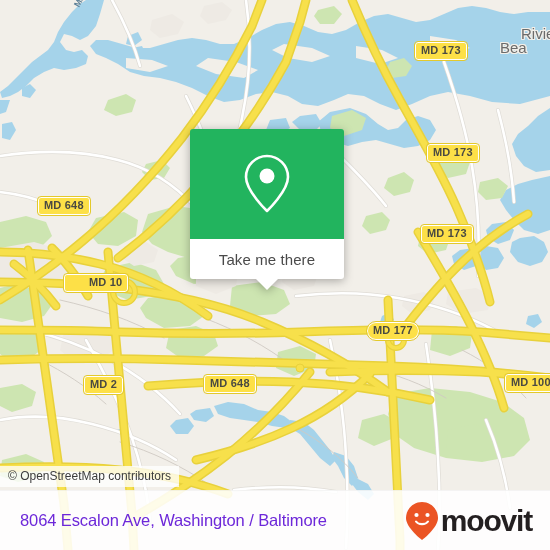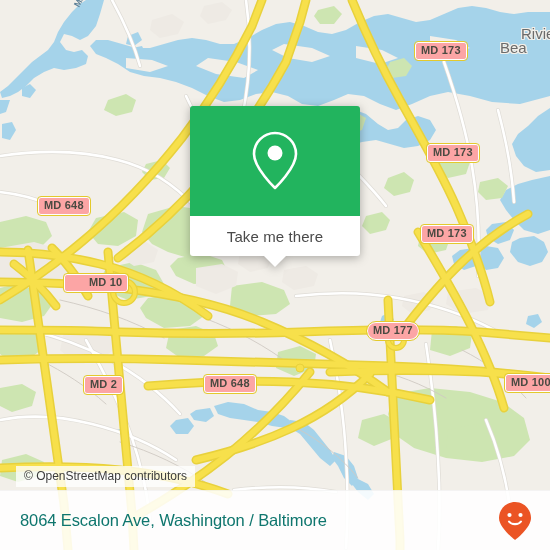--- a/index.html
+++ b/index.html
@@ -12,21 +12,21 @@
   }
   #app{position:relative;width:550px;height:550px;overflow:hidden;background:#f2efe9;}
 
   
   #map-canvas{position:absolute;left:0;top:0;width:550px;height:550px;}
   #map-svg{position:absolute;left:0;top:0;width:550px;height:550px;display:block;}
 
   
   .shield{
     position:absolute;
-    background:#fca5a5;
+    background:#fde047;
     border:1.5px solid #ffffff;
     outline:1px solid #e3c92c;
     border-radius:3px;
     padding:1px 5px 2px 5px;
     font-size:11px;
     font-weight:bold;
     color:#4a4a42;
     letter-spacing:0.2px;
     white-space:nowrap;
     line-height:13px;
@@ -50,22 +50,22 @@
     position:absolute;
     color:#5b7f96;
     font-size:9px;
     font-weight:bold;
     white-space:nowrap;
   }
 
   
   #popup{
     position:absolute;
-    left:190px;top:106px;
-    width:170px;
+    left:190px;top:129px;
+    width:154px;
     filter:drop-shadow(0 2px 5px rgba(0,0,0,0.30));
   }
   #popup-head{
     background:#22b45e;
     height:110px;
     border-radius:3px 3px 0 0;
     display:flex;align-items:center;justify-content:center;
   }
   #popup-foot{
     background:#ffffff;
@@ -85,42 +85,42 @@
     margin-left:-11px;
     width:0;height:0;
     border-left:11px solid transparent;
     border-right:11px solid transparent;
     border-top:11px solid #ffffff;
   }
 
   
   #attribution{
     position:absolute;
-    left:16px;top:466px;
+    left:0;top:466px;
     background:rgba(255,255,255,0.78);
     padding:2px 8px 3px 8px;
     font-size:12px;
     color:#3c3c3c;
     line-height:16px;
   }
 
   
   #bottom-bar{
     position:absolute;
     left:0;top:490px;
     width:550px;height:60px;
     background:rgba(255,255,255,0.88);
     display:flex;align-items:center;
     box-sizing:border-box;
     padding:0 18px 0 20px;
     border-top:1px solid rgba(0,0,0,0.04);
   }
   #address-text{
     font-size:16.5px;
-    color:#0f766e;
+    color:#6d28d9;
     flex:1;
     white-space:nowrap;
     letter-spacing:-0.1px;
   }
   #brand{
     display:flex;align-items:center;gap:2px;
   }
   #brand-word{
     font-size:30px;
     font-weight:bold;
@@ -430,16 +430,17 @@
 
   <div id="bottom-bar">
     <div id="address-text">8064 Escalon Ave, Washington / Baltimore</div>
     <div id="brand">
       <svg width="34" height="40" viewBox="0 0 34 40">
         <path d="M17 1 C8.2 1 1 8.2 1 17 C1 27 17 39 17 39 C17 39 33 27 33 17 C33 8.2 25.8 1 17 1 Z" fill="#eb5424"></path>
         <circle cx="11.5" cy="14" r="2.1" fill="#ffffff"></circle>
         <circle cx="22.5" cy="14" r="2.1" fill="#ffffff"></circle>
         <path d="M11 20.5 C13.4 24 20.6 24 23 20.5" fill="none" stroke="#ffffff" stroke-width="2.1" stroke-linecap="round"></path>
       </svg>
+      <span id="brand-word">moovit</span>
     </div>
   </div>
 
 </div>
 
 </body></html>

